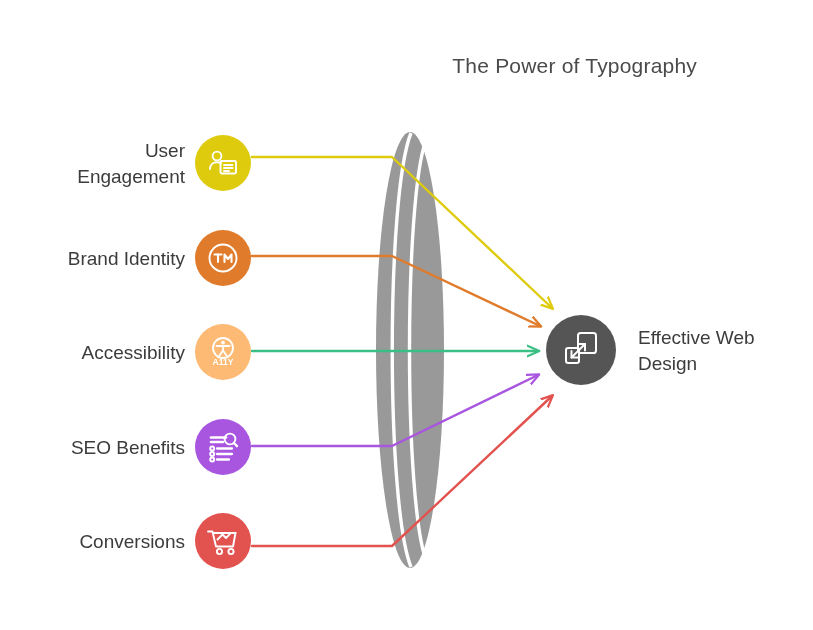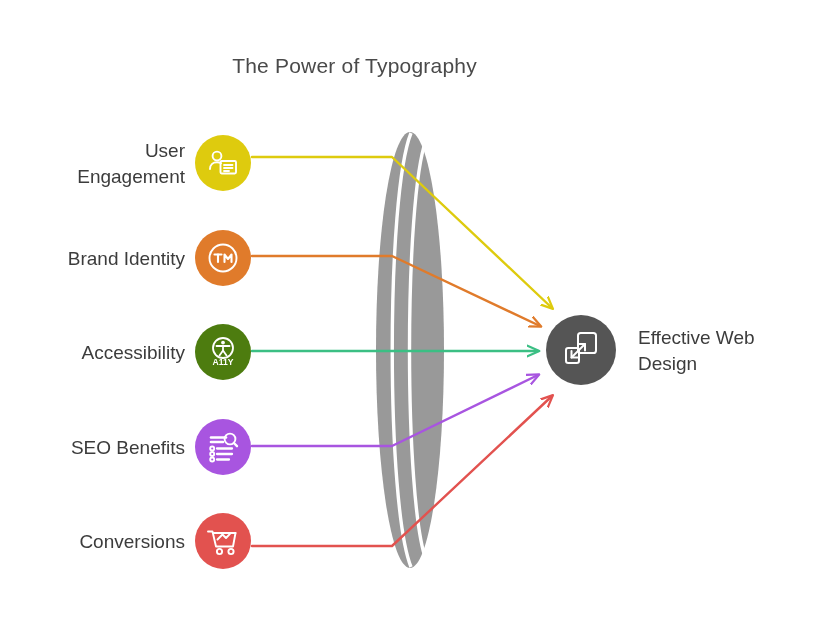--- a/index.html
+++ b/index.html
@@ -24,26 +24,25 @@
     left: 0;
     top: 0;
     width: 813px;
     height: 630px;
   }
   .title {
     position: absolute;
     left: 0;
     top: 54px;
     width: 697px;
-    text-align: center;
+    text-align: right;
     font-size: 21px;
     color: #4a4a4a;
     letter-spacing: 0.2px;
     font-weight: 400;
-    margin-left: 6px;
   }
   .node-label {
     position: absolute;
     font-size: 19px;
     color: #3c3c3c;
     line-height: 26px;
     font-weight: 400;
     white-space: pre-line;
   }
   .left-label {
@@ -142,21 +141,21 @@
         <g stroke-width="2.1" stroke-linecap="round" stroke-linejoin="round">
           <line x1="10.5" y1="15.5" x2="17.5" y2="15.5"></line>
           <line x1="14" y1="15.5" x2="14" y2="23"></line>
           <path d="M 20.5 23 L 20.5 15.5 L 24 20 L 27.5 15.5 L 27.5 23"></path>
         </g>
       </svg>
     </span>
   </div>
 
   <div class="node-label left-label" style="top:340px;">Accessibility</div>
-  <div class="icon-badge" style="left:195px; top:324px; background:#4d7c0f;">
+  <div class="icon-badge" style="left:195px; top:324px; background:#fdba74;">
     <span>
       <svg width="38" height="38" viewBox="0 0 38 38" fill="none" stroke="#ffffff" stroke-width="1.8" stroke-linecap="round" stroke-linejoin="round">
         <circle cx="19" cy="15" r="10"></circle>
         <circle cx="19" cy="9.6" r="1.9" fill="#ffffff" stroke="none"></circle>
         <path d="M 12.5 13 L 25.5 13"></path>
         <path d="M 19 13 L 19 17.5"></path>
         <path d="M 19 17.5 L 15.5 22.5"></path>
         <path d="M 19 17.5 L 22.5 22.5"></path>
         <text x="19" y="32.4" font-family="'Liberation Sans', sans-serif" font-size="8.6" font-weight="bold" fill="#ffffff" stroke="none" text-anchor="middle">A11Y</text>
       </svg>

